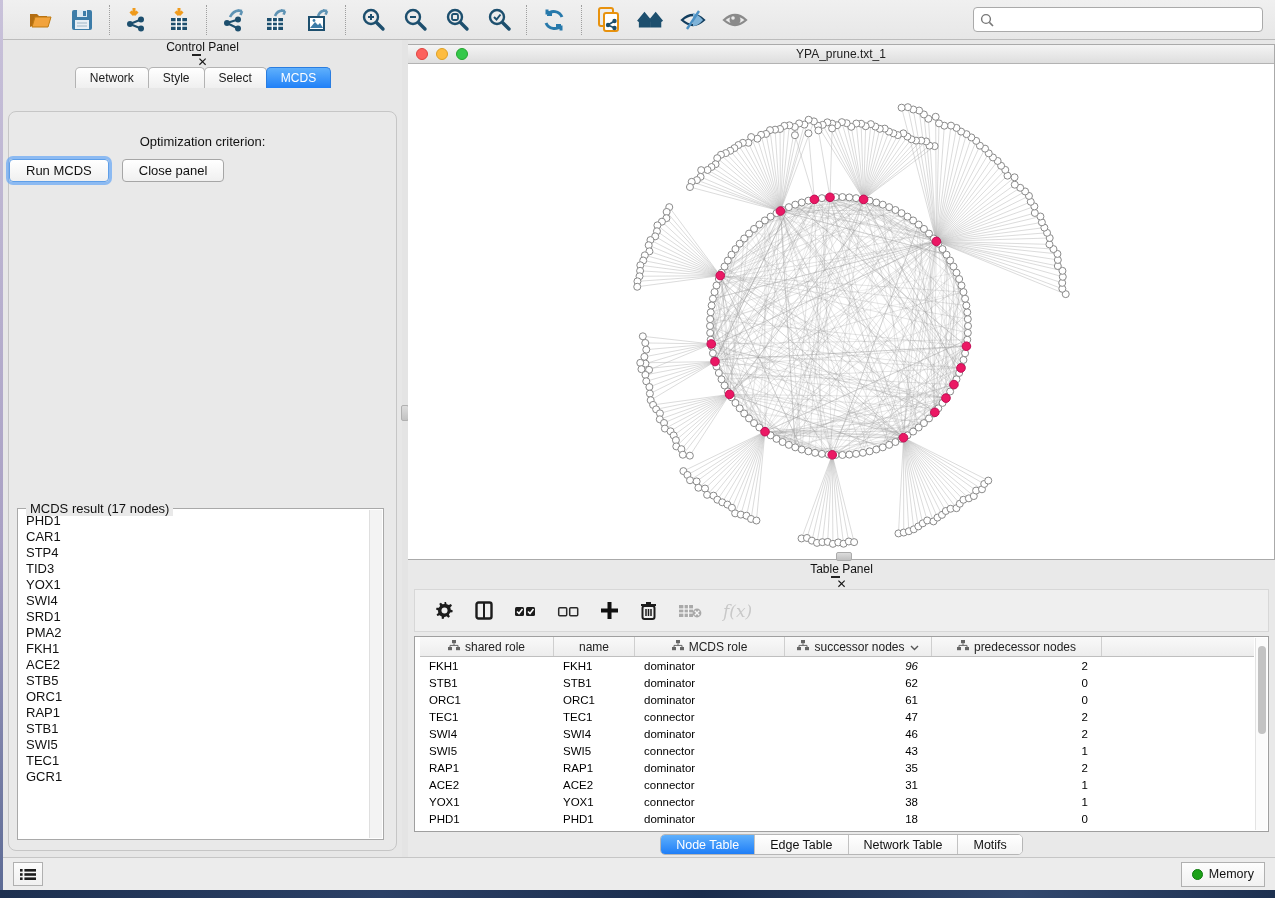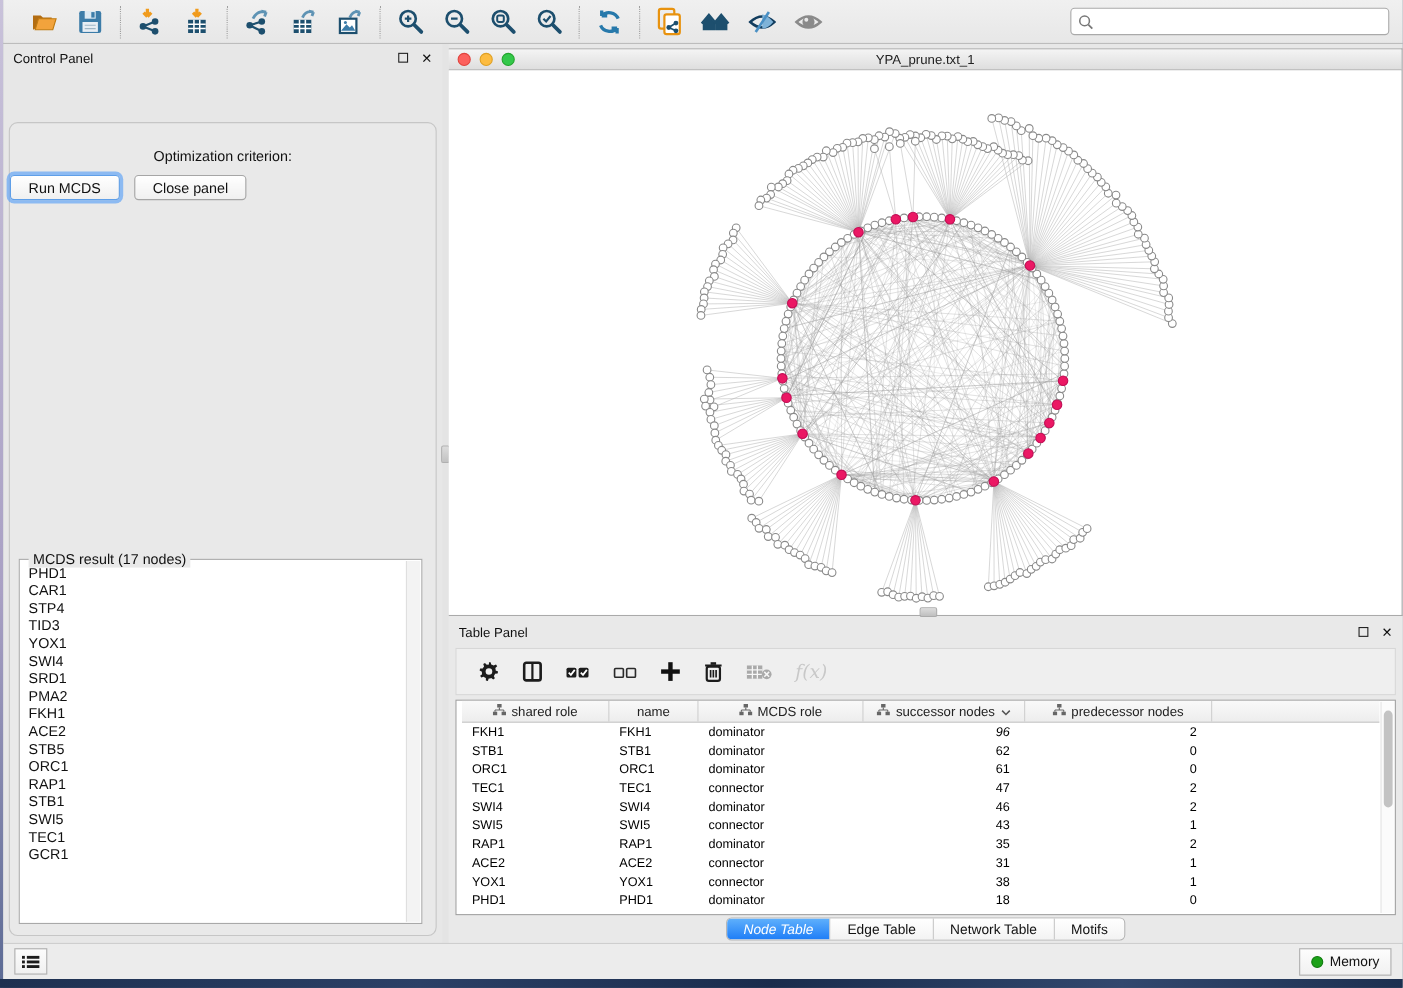--- a/index.html
+++ b/index.html
@@ -29,21 +29,21 @@
 
   
   .main { flex:1; display:flex; min-height:0; }
   .control-panel { width:399px; flex:0 0 399px; background:#e7e7e7; display:flex; flex-direction:column; position:relative; }
   .v-divider { width:6px; flex:0 0 6px; background:#e4e4e4; position:relative; }
   .v-divider .handle { position:absolute; left:-1px; top:365px; width:8px; height:16px;
     background:linear-gradient(#dcdcdc,#c2c2c2); border:1px solid #b0b0b0; border-radius:2px; }
   .right-col { flex:1; display:flex; flex-direction:column; min-width:0; background:#e7e7e7; padding-top:4px; position:relative; }
 
   
-  .panel-header { height:25px; display:flex; align-items:center; padding:0 9px; }
+  .panel-header { height:25px; display:flex; align-items:center; padding:0 9px;flex-direction:column; }
   .panel-title { font-size:12px; color:#111; }
   .panel-header .spacer { flex:1; }
   .win-float { width:9px; height:9px; border:1.5px solid #222; margin-right:12px; cursor:pointer; }
   .win-close { font-size:12px; font-weight:bold; color:#111; cursor:pointer; line-height:1; }
 
   
   .cp-tabs { display:flex; justify-content:center; height:21px; margin-top:2px; position:relative; z-index:2; }
   .cp-tab { font-size:12px; padding:3px 14px 3px; border:1px solid #b3b3b3; border-bottom:none;
     background:linear-gradient(#ffffff,#efefef); border-radius:5px 5px 0 0; margin-right:-1px;
     color:#1a1a1a; cursor:pointer; line-height:14px; }
@@ -111,21 +111,21 @@
   .cell.al { text-align:left; padding-left:9px; }
   .cell.ar { text-align:right; padding-right:14px; }
   .tbl-scroll { position:absolute; right:1px; top:1px; bottom:1px; width:12px; background:#fbfbfb; border-left:1px solid #e3e3e3; }
   .tbl-thumb { position:absolute; left:2px; top:8px; width:8px; height:88px; background:#c3c3c3; border-radius:4px; }
 
   .tp-tabs { height:25px; flex:0 0 25px; display:flex; justify-content:center; align-items:center; }
   .seg { display:flex; height:21px; border:1px solid #b6b6b6; border-radius:5px; overflow:hidden; background:#fff; }
   .seg-tab { font-size:12.5px; color:#111; padding:0 15px; display:flex; align-items:center;
     border-right:1px solid #c2c2c2; background:linear-gradient(#ffffff,#f3f3f3); cursor:pointer; }
   .seg-tab:last-child { border-right:none; }
-  .seg-tab.active { background:linear-gradient(#5fb0fc,#1f7ef7); color:#fff;font-style:italic; }
+  .seg-tab.active { background:linear-gradient(#5fb0fc,#1f7ef7); color:#fff; }
 
   
   .status-bar { height:33px; flex:0 0 33px; background:#ececec; border-top:1px solid #c6c6c6;
     display:flex; align-items:center; padding:0 10px; }
   .list-btn { width:30px; height:24px; border:1px solid #b0b0b0; background:linear-gradient(#fcfcfc,#f0f0f0);
     display:flex; align-items:center; justify-content:center; cursor:pointer; }
   .status-spacer { flex:1; }
   .memory-btn { height:25px; border:1px solid #b0b0b0; background:linear-gradient(#fdfdfd,#f1f1f1);
     display:flex; align-items:center; gap:6px; padding:0 10px; font-size:12.5px; color:#111; cursor:pointer; }
   .mem-dot { width:11px; height:11px; border-radius:50%; background:#1ca118; border:1px solid #0f7a0d; }
@@ -299,20 +299,26 @@
 
   <div class="main">
 
     <div class="control-panel">
       <div class="panel-header">
         <span class="panel-title">Control Panel</span>
         <span class="spacer"></span>
         <span class="win-float"></span>
         <span class="win-close">✕</span>
       </div>
+      <div class="cp-tabs" id="cp-tabs">
+          <span class="cp-tab">Network</span>
+          <span class="cp-tab">Style</span>
+          <span class="cp-tab">Select</span>
+          <span class="cp-tab active">MCDS</span>
+        </div>
       <div class="cp-content">
         <div class="opt-label">Optimization criterion:</div>
         <div class="btn-row">
           <button class="push-btn focused">Run MCDS</button>
           <button class="push-btn">Close panel</button>
         </div>
         <div class="result-group">
           <span class="result-legend">MCDS result (17 nodes)</span>
           <div class="result-list" id="mcds-list">
               <div>PHD1</div>

